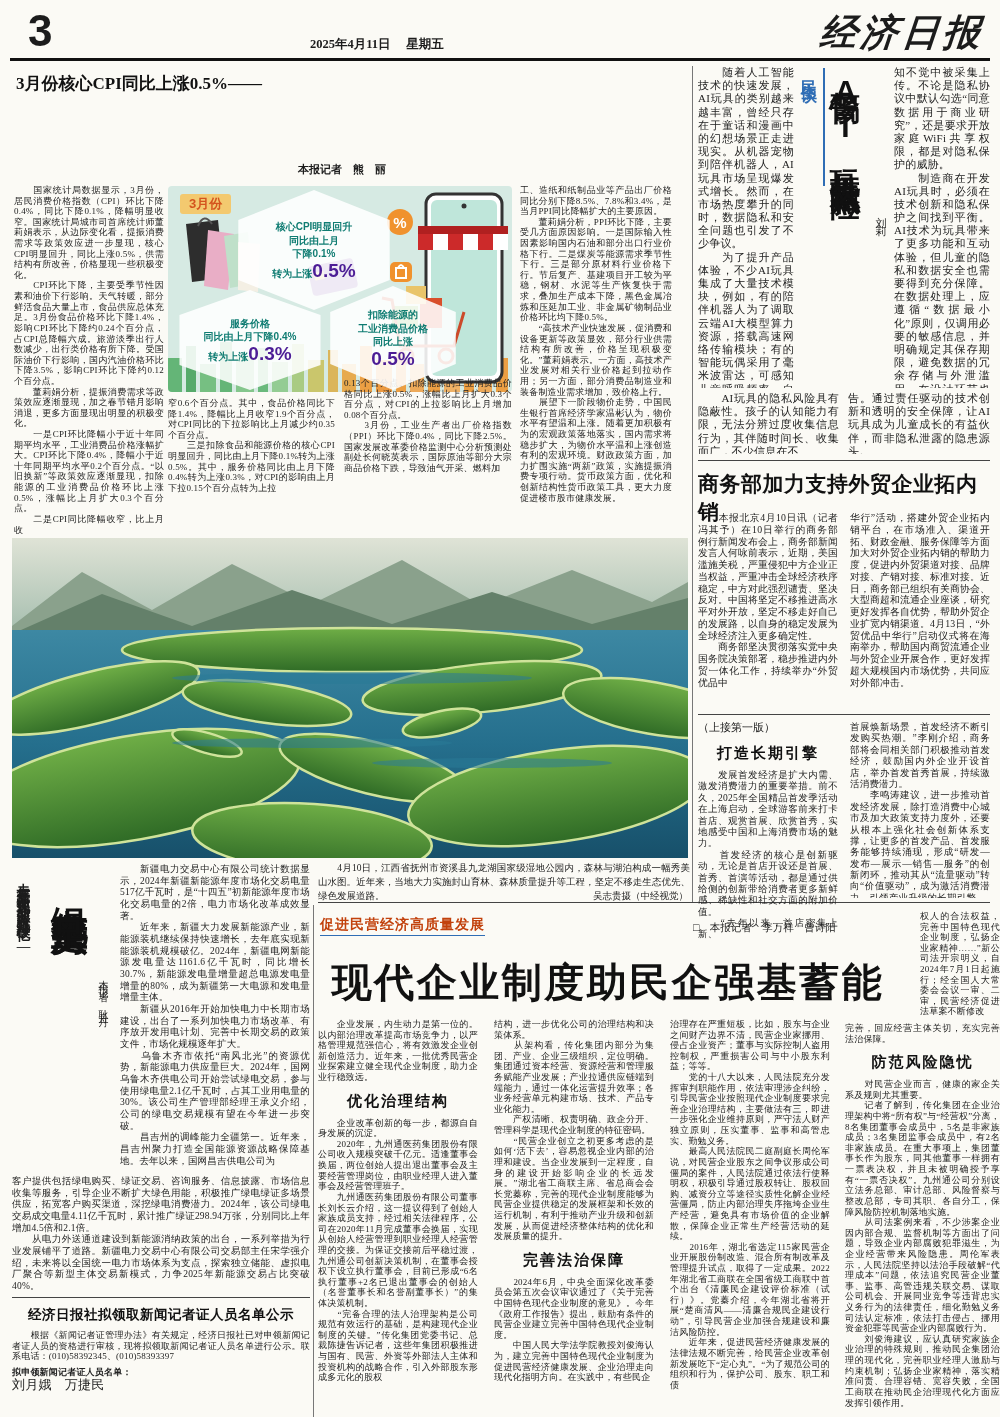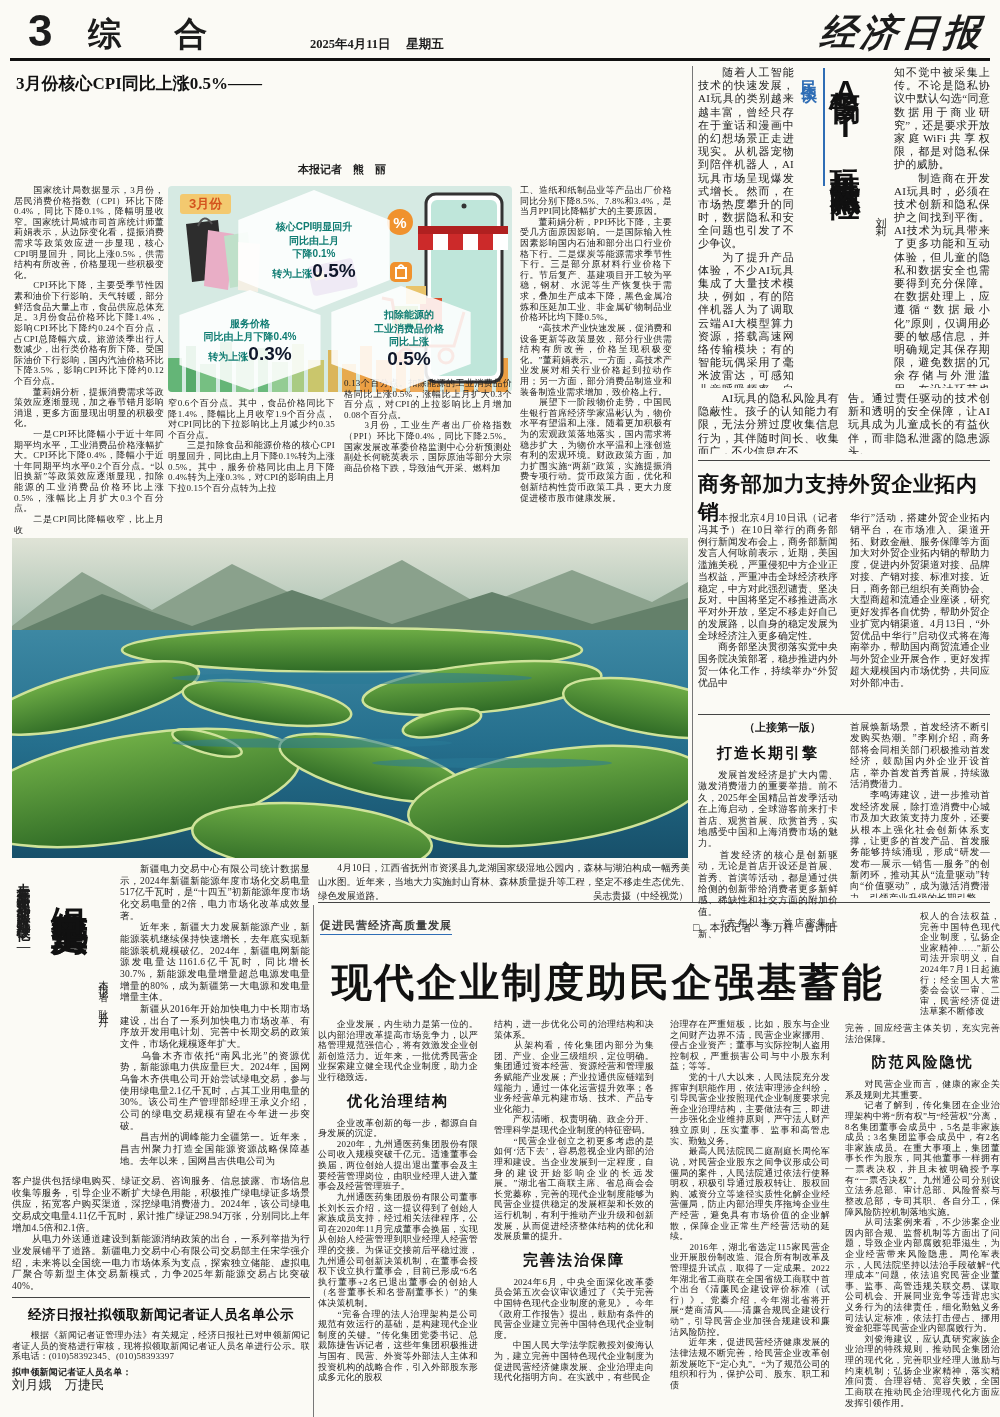--- a/index.html
+++ b/index.html
@@ -26,48 +26,47 @@
   
   #cpi-kicker{left:4px;top:6px;font-size:17px;}
   #cpi-headline{left:14px;top:32px;width:630px;font-size:44px;letter-spacing:13px;text-align:center;}
   #cpi-byline{left:250px;top:96px;width:160px;font-size:11px;text-align:center;}
   
   #infog{left:156px;top:120px;width:344px;height:206px;background:#d6eae3;border-radius:4px;overflow:hidden;}
   .hex{position:absolute;clip-path:polygon(50% 0,93% 25%,93% 75%,50% 100%,7% 75%,7% 25%);
        background:rgba(255,255,255,.88);display:flex;flex-direction:column;align-items:center;justify-content:center;
        font-family:"Liberation Sans",sans-serif;color:#0f7c72;font-weight:bold;text-align:center;z-index:3;}
   .hex .ln{font-size:10px;line-height:1.35;}
-  .hex .big{color:#0f172a;font-size:19px;line-height:1;}
+  .hex .big{color:#4c1d95;font-size:19px;line-height:1;}
   .hex .pre{font-size:10px;}
   #infog-badge{position:absolute;left:12px;top:8px;background:#f3c96f;color:#d4541e;font-weight:bold;
                font-size:13px;padding:1px 9px;border-radius:3px;font-family:"Liberation Sans",sans-serif;z-index:4;}
   
   .kai{font-size:11px;line-height:1.2;}
   #ms-label{color:#2f6db5;font-size:16px;font-weight:bold;letter-spacing:3px;border-right:2px solid #2f6db5;padding-right:4px;height:118px;}
   #ms-headline{font-size:30px;letter-spacing:3px;height:382px;font-family:"Liberation Sans",sans-serif;}
   #ms-author{font-size:11px;letter-spacing:8px;}
   
   .midhead{font-size:15px;text-align:center;letter-spacing:2px;margin:9px 0 7px 0;}
   
   #lv-kicker{font-size:13.5px;font-weight:bold;letter-spacing:3px;height:330px;}
   #lv-headline{font-size:37px;letter-spacing:2px;height:280px;font-family:"Liberation Sans",sans-serif;}
   #lv-byline{font-size:10px;letter-spacing:4px;height:120px;}
   
-  #my-kicker{color:#404040;font-size:11px;font-weight:bold;border-bottom:1.5px solid #2f6db5;padding-bottom:3px;letter-spacing:1px;}
+  #my-kicker{color:#c2410c;font-size:14px;font-weight:bold;border-bottom:1.5px solid #2f6db5;padding-bottom:3px;letter-spacing:1px;}
   #my-headline{font-size:40px;letter-spacing:2.5px;text-align:center;}
   .photo-caption{font-size:9.5px;line-height:1.45;}
 </style>
 </head>
 <body>
 
 <div id="paper">
 
   <div id="header" class="abs">
     <div id="pagenum">3</div>
-    <div id="section">综 合</div>
     <div id="dateline">
       <span>2025年4月11日</span>　
       <span>星期五</span>
     </div>
     <div id="masthead">经济日报</div>
   </div>
 
   <div class="vrule" style="left:692px;top:66px;height:836px;"></div>
   <div class="hrule" style="left:698px;top:460px;width:292px;"></div>
   <div class="hrule" style="left:698px;top:714px;width:292px;"></div>
@@ -166,21 +165,21 @@
         <div class="ln">核心CPI明显回升</div>
         <div class="ln">同比由上月</div>
         <div class="ln">下降0.1%</div>
         <div class="ln"><span class="pre">转为上涨</span><span class="big">0.5%</span></div>
       </div>
       <div class="hex" style="left:0px;top:104px;width:164px;height:100px;">
         <div class="ln">服务价格</div>
         <div class="ln">同比由上月下降0.4%</div>
         <div class="ln"><span class="pre">转为上涨</span><span class="big">0.3%</span></div>
       </div>
-      <div class="hex" style="left:152px;top:100px;width:146px;height:104px;padding-left:16px;">
+      <div class="hex" style="left:152px;top:100px;width:146px;height:104px;">
         <div class="ln">扣除能源的</div>
         <div class="ln">工业消费品价格</div>
         <div class="ln pre">同比上涨</div>
         <div class="big">0.5%</div>
       </div>
     </div>
 
     <div class="abs txt" style="left:156px;top:332px;width:167px;height:136px;">窄0.6个百分点。其中，食品价格同比下降1.4%，降幅比上月收窄1.9个百分点，对CPI同比的下拉影响比上月减少约0.35个百分点。
 　　三是扣除食品和能源价格的核心CPI明显回升，同比由上月下降0.1%转为上涨0.5%。其中，服务价格同比由上月下降0.4%转为上涨0.3%，对CPI的影响由上月下拉0.15个百分点转为上拉</div>
     <div class="abs txt" style="left:332px;top:312px;width:168px;height:136px;">0.13个百分点。扣除能源的工业消费品价格同比上涨0.5%，涨幅比上月扩大0.3个百分点，对CPI的上拉影响比上月增加0.08个百分点。
@@ -205,21 +204,21 @@
 
   <div class="abs" style="left:698px;top:468px;width:292px;height:244px;">
     <h2 class="serifbold" style="font-size:21px;text-align:left;letter-spacing:.5px;margin-top:2px;">商务部加力支持外贸企业拓内销</h2>
     <div class="abs txt" style="left:0px;top:44px;width:140px;height:196px;font-size:9.8px;line-height:1.2;">　　本报北京4月10日讯（记者冯其予）在10日举行的商务部例行新闻发布会上，商务部新闻发言人何咏前表示，近期，美国滥施关税，严重侵犯中方企业正当权益，严重冲击全球经济秩序稳定，中方对此强烈谴责、坚决反对。中国将坚定不移推进高水平对外开放，坚定不移走好自己的发展路，以自身的稳定发展为全球经济注入更多确定性。
 　　商务部坚决贯彻落实党中央国务院决策部署，稳步推进内外贸一体化工作，持续举办“外贸优品中</div>
     <div class="abs txt" style="left:152px;top:44px;width:140px;height:196px;font-size:9.8px;line-height:1.2;">华行”活动，搭建外贸企业拓内销平台，在市场准入、渠道开拓、财政金融、服务保障等方面加大对外贸企业拓内销的帮助力度，促进内外贸渠道对接、品牌对接、产销对接、标准对接。近日，商务部已组织有关商协会、大型商超和流通企业座谈，研究更好发挥各自优势，帮助外贸企业扩宽内销渠道。4月13日，“外贸优品中华行”启动仪式将在海南举办，帮助国内商贸流通企业与外贸企业开展合作，更好发挥超大规模国内市场优势，共同应对外部冲击。</div>
   </div>
 
   <div class="abs" style="left:698px;top:720px;width:292px;height:180px;">
     <div class="abs" style="left:0px;top:0px;width:140px;">
-      <div style="font-size:11px;font-weight:bold;margin-left:46px;">（上接第一版）</div>
+      <div style="font-size:11px;font-weight:normal;">（上接第一版）</div>
       <h3 class="midhead serifbold">打造长期引擎</h3>
       <div class="txt" style="font-size:9.5px;line-height:1.2;">　　发展首发经济是扩大内需、激发消费潜力的重要举措。前不久，2025年全国精品首发季活动在上海启动，全球游客前来打卡首店、观赏首展、欣赏首秀，实地感受中国和上海消费市场的魅力。
 　　首发经济的核心是创新驱动，无论是首店开设还是首展、首秀、首演等活动，都是通过供给侧的创新带给消费者更多新鲜感、稀缺性和社交方面的附加价值。
 　　“去年以来，首店密集上新、</div>
     </div>
     <div class="abs txt" style="left:152px;top:2px;width:140px;height:176px;font-size:9.5px;line-height:1.2;">首展焕新场景，首发经济不断引发购买热潮。”李刚介绍，商务部将会同相关部门积极推动首发经济，鼓励国内外企业开设首店，举办首发首秀首展，持续激活消费潜力。
 　　李鸣涛建议，进一步推动首发经济发展，除打造消费中心城市及加大政策支持力度外，还要从根本上强化社会创新体系支撑，让更多的首发产品、首发服务能够持续涌现，形成“研发—发布—展示—销售—服务”的创新闭环，推动其从“流量驱动”转向“价值驱动”，成为激活消费潜力、引领产业升级的长期引擎。</div>
   </div>
 
   <div class="abs" style="left:12px;top:538px;width:676px;height:320px;">

